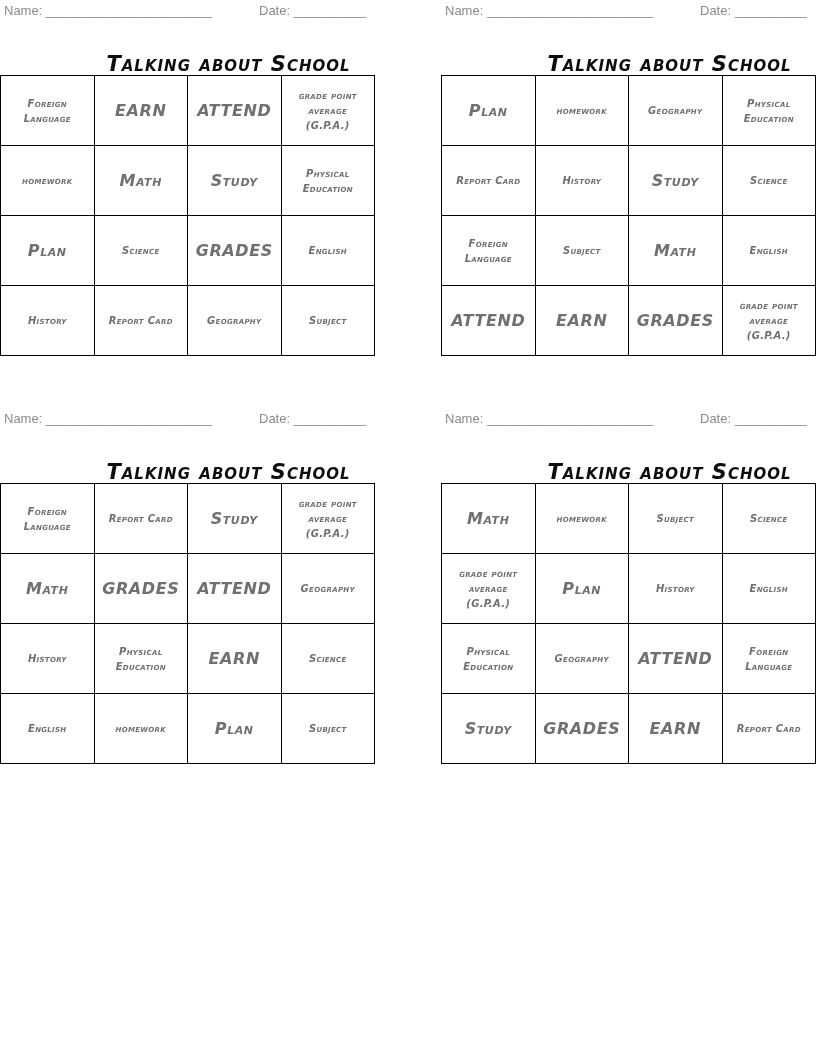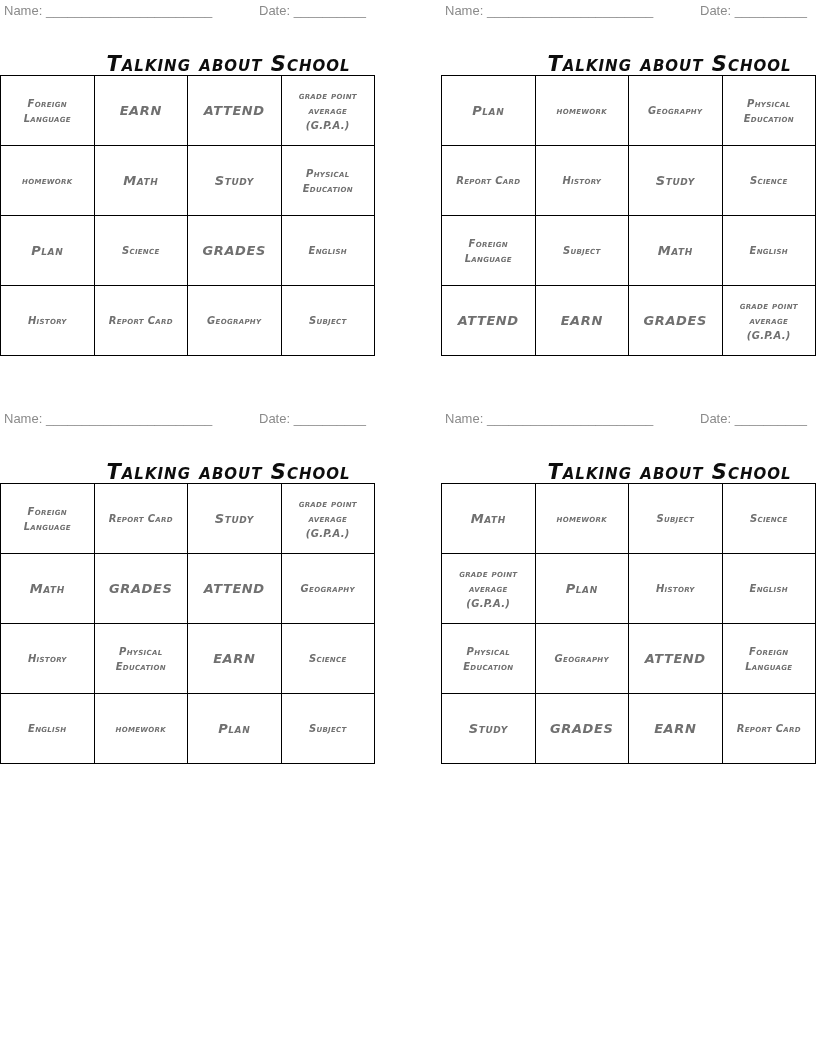--- a/index.html
+++ b/index.html
@@ -41,21 +41,21 @@
     border-right:1px solid var(--border,#000);
     border-bottom:1px solid var(--border,#000);
     box-sizing:border-box;
     display:flex;align-items:center;justify-content:center;
     text-align:center;padding:3px 4px;
     font-family:"DejaVu Sans",sans-serif;
     font-weight:bold;font-style:italic;font-variant:small-caps;
     font-size:10px;line-height:1.5;letter-spacing:0.3px;
     color:var(--cell-text,#707070);
   }
-  .cell.big{font-size:13px;letter-spacing:0.6px;}
+  .cell.big{font-size:16px;letter-spacing:0.6px;}
 </style>
 </head>
 <body>
 
 <div class="card c0">
   <div class="meta-row">
     <span class="name-group"><span>Name:</span> <span class="blank-line">_______________________</span></span>
     <span class="date-group"><span>Date:</span> <span class="blank-line">__________</span></span>
   </div>
   <div class="card-title">Talking about School</div>

